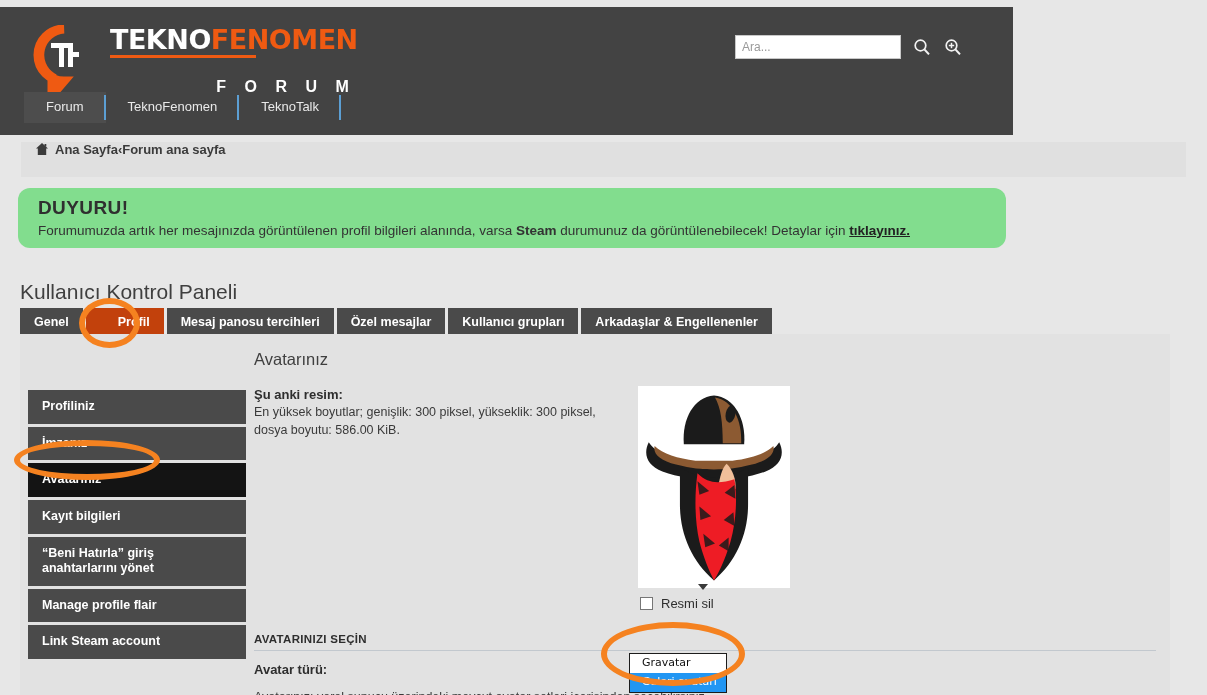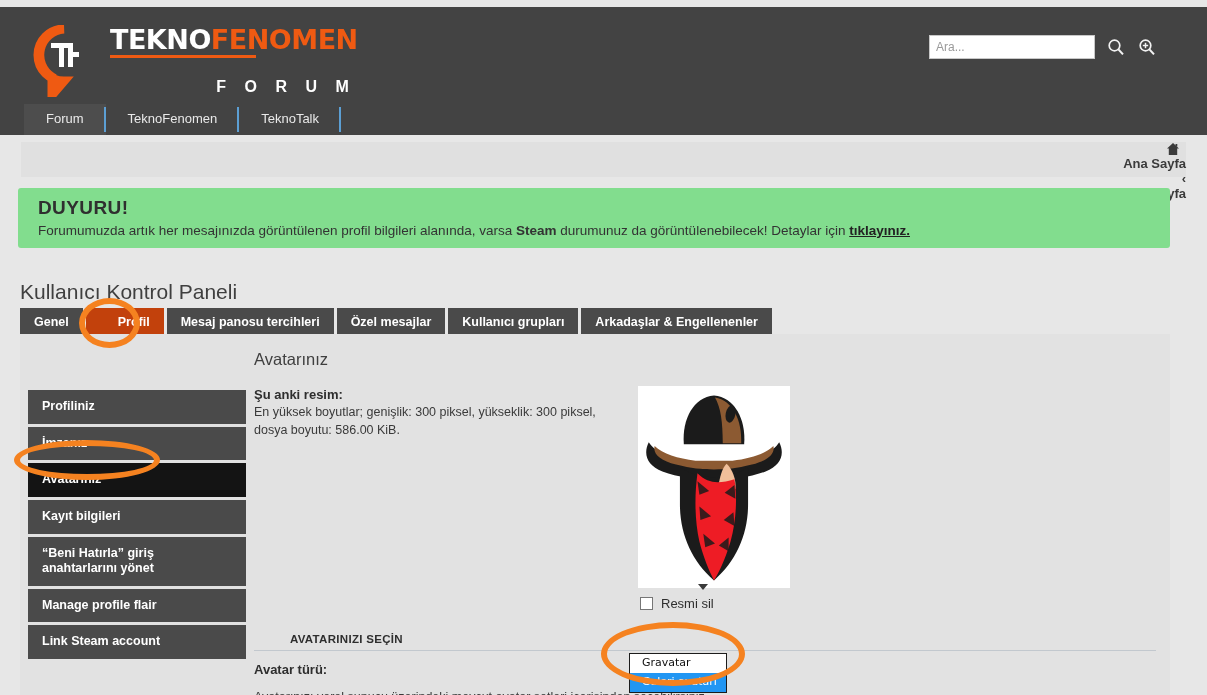--- a/index.html
+++ b/index.html
@@ -18,21 +18,21 @@
   
   .top-strip {
     position: absolute; top: 0; left: 0;
     width: 1207px; height: 7px;
     background: #e7e7e7;
   }
 
   
   .header {
     position: absolute; top: 7px; left: 0;
-    width: 1207px; height: 128px;
+    width: 1013px; height: 128px;
     background: #434343;
   }
   .logo-wrap {
     position: absolute; left: 32px; top: 18px;
     display: flex; align-items: center;
   }
   .logo-mark { position: relative; width: 64px; height: 72px; }
   .logo-mark svg { display:block; }
   .logo-text { margin-left: 14px; }
   .logo-line1 {
@@ -65,55 +65,54 @@
   }
   .search-input::placeholder { color:#9a9a9a; }
   .icon-btn {
     width: 20px; height: 20px; cursor: pointer;
     display:flex; align-items:center; justify-content:center;
     background: none; border: none; padding: 0;
   }
 
   
   .navtabs {
-    position:absolute; left: 24px; bottom: 0;
+    position:absolute; left: 24px; bottom: 12px;
     display:flex; align-items:flex-end; height: 32px;
   }
   .navtab {
     position: relative;
     color:#e9e9e9; font-size: 13px;
     padding: 7px 22px 9px 22px;
     white-space: nowrap; cursor:pointer;
   }
   .navtab.active { background:#4d4d4d; }
   .navtab .sep {
     position:absolute; right:0; top:3px; bottom:3px;
     width: 2px; background:#5c9fd4;
   }
 
   
   .crumbbar {
     position:absolute; top: 142px; left: 21px;
     width: 1165px; height: 35px;
     background: #e0e0e0;
-    display:flex; align-items:flex-end;
+    display:flex; align-items:flex-start;
     padding-left: 14px;
-    flex-direction: column;
   }
   .crumbbar .home { margin-right: 6px; display:flex; }
   .crumb-text {
     font-size: 13px; font-weight: bold; color: #3b3b3b;
   }
 
   
   .announce {
     position:absolute; top: 188px; left: 18px;
-    width: 1152px; height: 60px;
+    width: 988px; height: 60px;
     background: #82dd8e;
-    border-radius: 3px;
+    border-radius: 12px;
     padding: 9px 20px;
   }
   .announce-title {
     font-size: 19px; font-weight: bold; color: #2f2f2f;
     letter-spacing: 0.4px;
   }
   .announce-body {
     font-size: 13.5px; color:#333; margin-top: 4px;
   }
   .announce-body b { font-weight: bold; }
@@ -195,21 +194,20 @@
     width: 13px; height: 13px; border: 1px solid #767676;
     background:#fff; cursor:pointer; display:block;
   }
   .delete-label { font-size: 13px; color:#2e2e2e; }
 
   
   .sect-title {
     position:absolute; top: 283px; left: 0;
     font-size: 11.5px; font-weight: bold; color:#2e2e2e;
     letter-spacing: 0.3px;
-    margin-left: 36px;
   }
   .sect-rule {
     position:absolute; top: 300px; left: 0; right: 0;
     height: 1px; background: #c2c8ce;
   }
   .field-label {
     position:absolute; top: 312px; left: 0;
     font-size: 13px; font-weight:bold; color:#2e2e2e;
   }
   .field-help {

